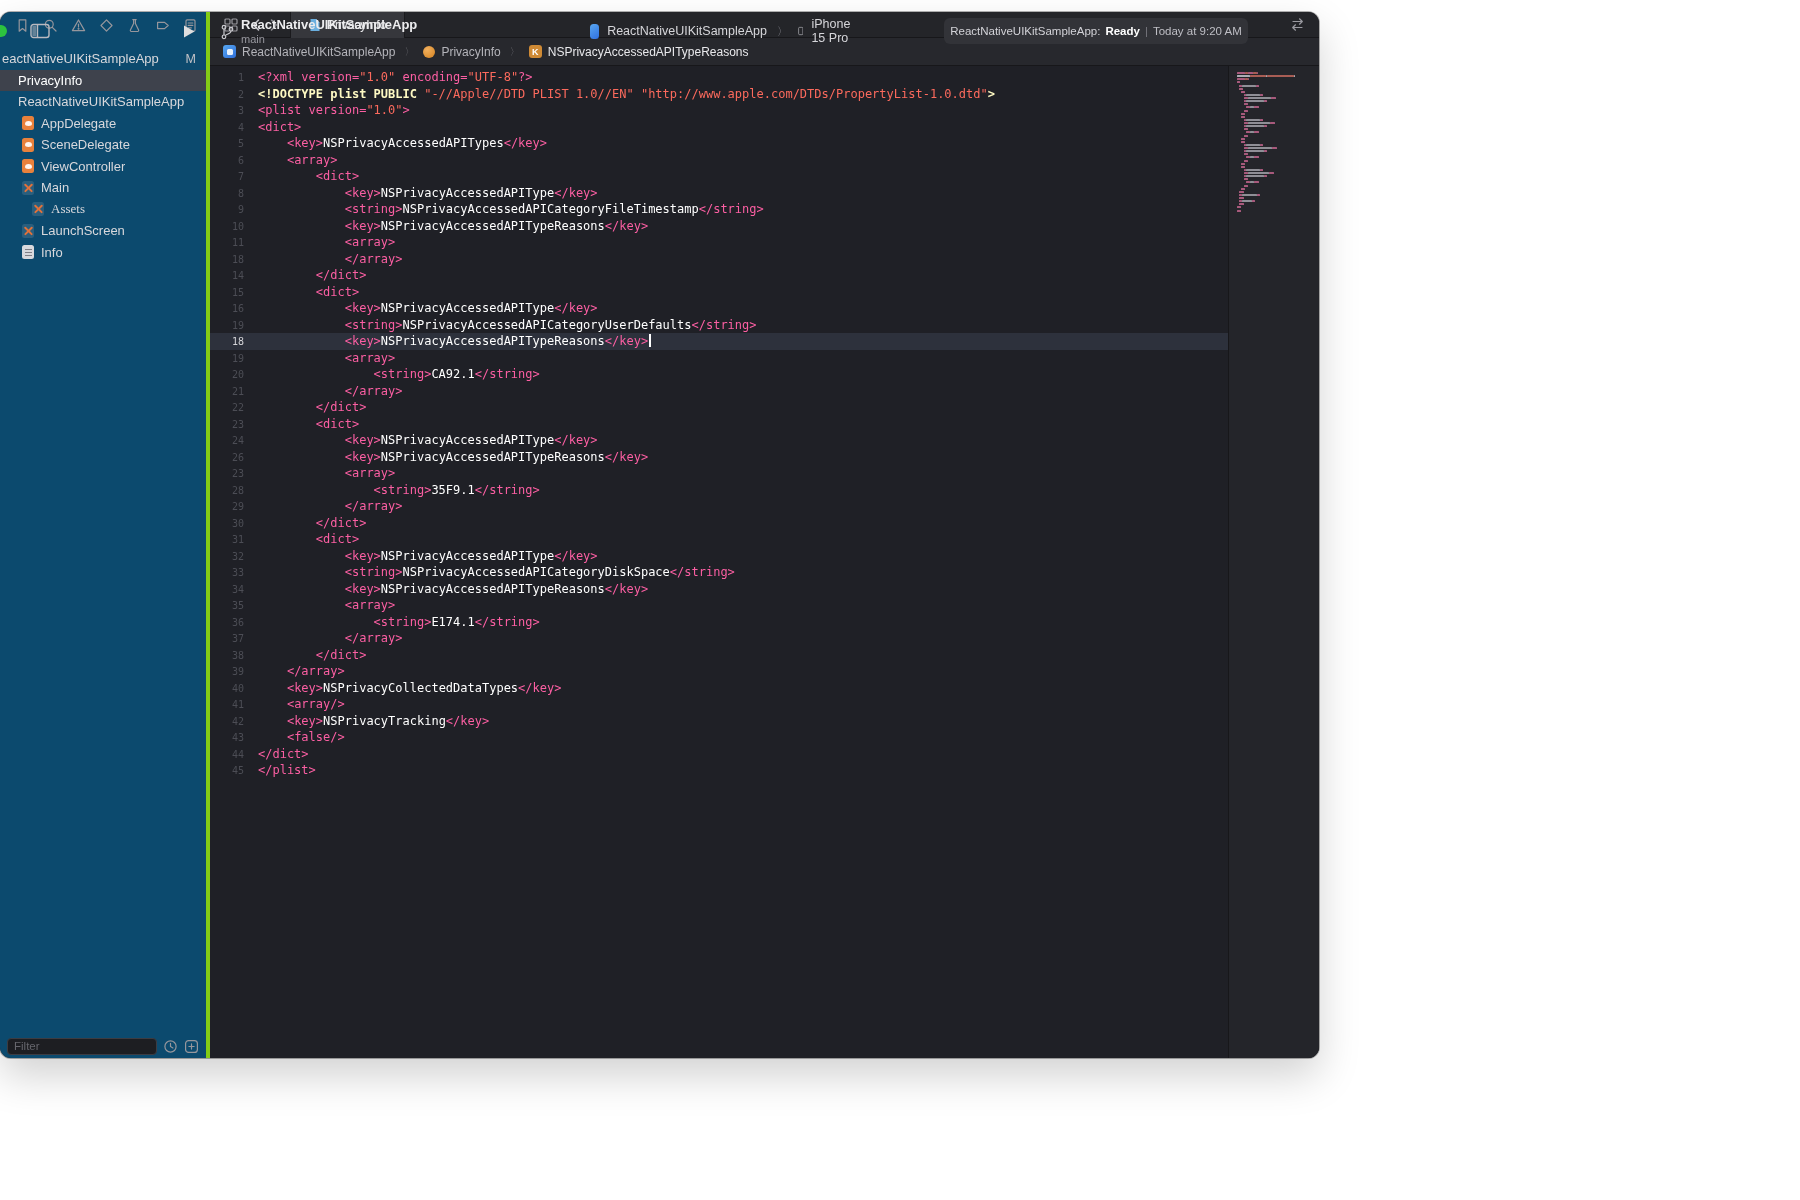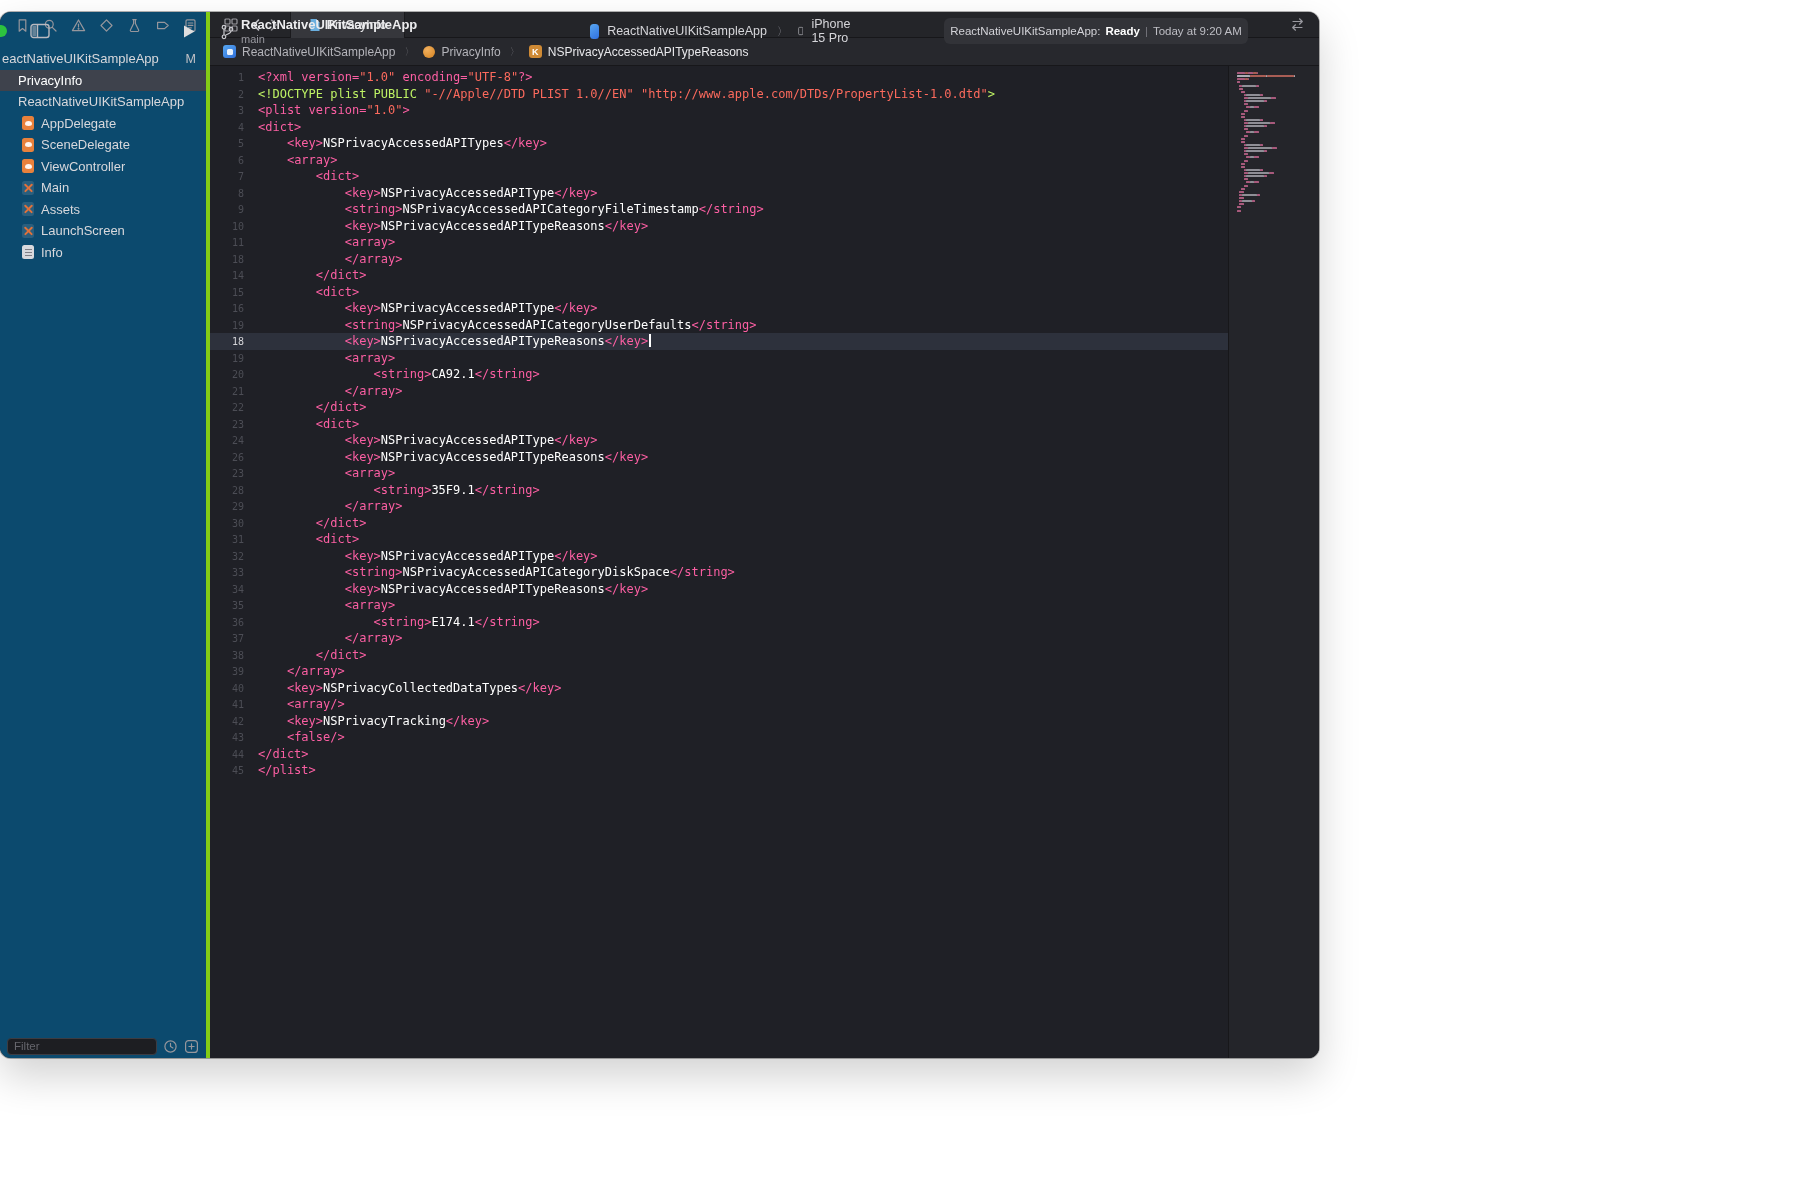--- a/index.html
+++ b/index.html
@@ -79,21 +79,21 @@
   .code-line{display:flex;height:16.5px;line-height:16.5px;font-family:"DejaVu Sans Mono",monospace;
     font-size:12px;white-space:pre;tab-size:4}
   .code-line.active{background:#2d313c}
   .gutter{flex:none;width:34px;text-align:right;font-size:10px;color:#4c4d55;line-height:17px;
     font-family:"DejaVu Sans Mono",monospace}
   .code-line.active .gutter{color:#d4d4d8}
   .code-text{margin-left:14px}
   .c-tag{color:#fc5fa3}
   .c-str{color:#fc6a5d}
   .c-plain{color:#ffffff}
-  .c-bang{color:#bef264;font-weight:normal}
+  .c-bang{color:#fef9c3;font-weight:bold}
   .caret{display:inline-block;width:2px;height:13px;background:#ffffff;margin-left:1px;vertical-align:-2px}
 
   .minimap{position:absolute;right:0;top:0;bottom:0;width:91px;background:#24252a;border-left:1px solid #17171a;
     padding:6px 5px 5px 8px;overflow:hidden}
   .mm-row{display:flex;height:2px;margin-bottom:1.13px}
   .mm-row span{height:2px;border-radius:.5px;flex:none}
   .mm-tag{background:#a85a7c}
   .mm-plain{background:#8f8f96}
   .mm-str{background:#a85d54}
   .mm-bang{background:#aeaeb4}
@@ -208,21 +208,21 @@
             <span class="flabel">SceneDelegate</span>
           </div>
           <div class="file-row" style="padding-left: 22px;">
             <span class="ficon ficon-swift"></span>
             <span class="flabel">ViewController</span>
           </div>
           <div class="file-row" style="padding-left: 22px;">
             <span class="ficon ficon-ib"></span>
             <span class="flabel">Main</span>
           </div>
-          <div class="file-row" style="padding-left: 22px;">
+          <div class="file-row" style="padding-left: 32px; font-family: Liberation Serif, serif;">
             <span class="ficon ficon-ib"></span>
             <span class="flabel">Assets</span>
           </div>
           <div class="file-row" style="padding-left: 22px;">
             <span class="ficon ficon-ib"></span>
             <span class="flabel">LaunchScreen</span>
           </div>
           <div class="file-row" style="padding-left: 22px;">
             <span class="ficon ficon-plist"></span>
             <span class="flabel">Info</span>

